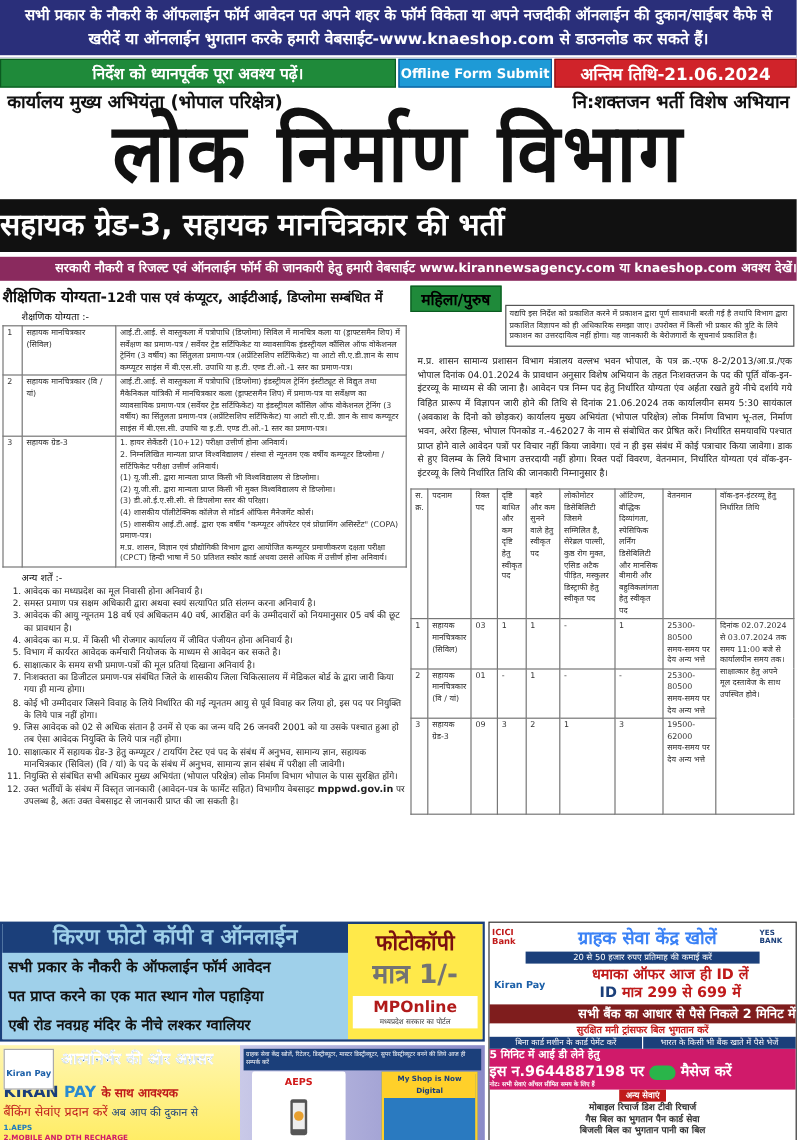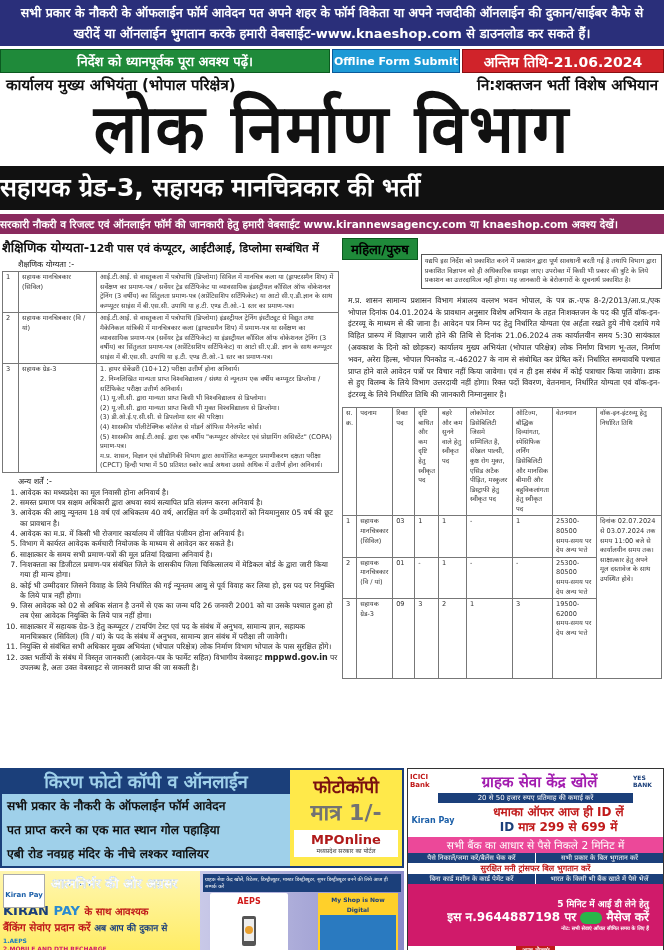--- a/index.html
+++ b/index.html
@@ -7,21 +7,21 @@
 .banner{background:#2a2f7a;color:#fff;text-align:center;font-weight:bold;font-size:12.5px;line-height:21px;padding:2px 2px;border-bottom:2px solid #fff}
 .banner .l2{font-size:13px}
 .strip{display:flex;height:26px;gap:2px;padding:1px 0}
 .strip div{display:flex;align-items:center;justify-content:center;font-weight:bold;color:#fff}
 .s-green{background:#1f8a3a;width:330px;font-size:13px;border:1px solid #0b5a20}
 .s-blue{background:#1e9ad6;width:128px;font-size:11px;border:1px solid #0b5a9a}
 .s-red{background:#d0232a;width:202px;font-size:14px;border:1px solid #8a0f12}
 .office{display:flex;justify-content:space-between;padding:2px 6px 0;font-weight:bold;font-size:15px;line-height:18px}
 .title{font-size:64px;font-weight:900;text-align:center;line-height:70px;letter-spacing:2px;font-family:"DejaVu Sans",sans-serif;transform:scaleY(1.05)}
 .subtitle{background:#111;color:#fff;font-weight:bold;font-size:25px;line-height:44px;margin:2px 0}
-.web{background:#8a2a5e;color:#fff;font-weight:bold;font-size:10.5px;text-align:left;line-height:20px;margin-top:4px}
+.web{background:#8a2a5e;color:#fff;font-weight:bold;font-size:10.5px;text-align:right;line-height:20px;margin-top:4px}
 .main{display:flex;padding:0 2px}
 .left{width:340px;padding-right:3px}
 .right{width:320px}
 .qual{display:flex;align-items:center;margin-top:4px}
 .qual .q{font-weight:bold;font-size:11px}
 .qual .q b{font-size:13px}
 .gender{background:#1f8a3a;color:#000000;font-weight:bold;font-size:13px;padding:1px 8px;border:1px solid #0b5a20;margin-left:auto}
 table{border-collapse:collapse;width:100%}
 td,th{border:1px solid #777;vertical-align:top;font-size:6.6px;line-height:9.6px;padding:1px 3px;color:#333;font-weight:normal}
 .qt td:first-child{width:16px}
@@ -44,44 +44,44 @@
 .mpo{background:#fff;margin:4px 4px 0;padding:2px;font-weight:bold;color:#b01a1a;font-size:13px}
 .mpo span{display:block;font-size:6px;color:#333;font-weight:normal}
 .kpay{display:flex;height:108px;margin-top:3px}
 .kp-l{width:200px;background:linear-gradient(#fff6b0,#ffe94a);position:relative;padding:3px}
 .kp-logo{width:42px;height:34px;border:1px solid #aaa;background:#fff;font-size:7px;color:#1b5fa8;text-align:center;padding-top:16px;font-weight:bold;position:absolute;left:3px;top:3px}
 .kp-h{margin-left:48px;font-size:13px;font-weight:bold;color:#1b5fa8;-webkit-text-stroke:0.4px #fff;line-height:20px}
 .kp-t{font-size:13px;font-weight:bold;line-height:17px;margin-top:8px}
 .kp-t .k{color:#1b3f7a}
 .kp-t .p{color:#2a8ad0}
 .kp-t .s{color:#c01a1a;font-size:10px}
-.kp-t2{font-size:10.5px;font-weight:bold;color:#c01a1a;line-height:14px}
+.kp-t2{font-size:10.5px;font-weight:normal;color:#c01a1a;line-height:14px}
 .kp-t2 span{color:#1b3f7a;font-size:9px}
 .svc{font-size:6px;font-weight:bold;line-height:7.5px;margin-top:2px}
 .svc div:nth-child(1){color:#1b7ac0}.svc div:nth-child(2){color:#d01a6a}.svc div:nth-child(3){color:#c02020}.svc div:nth-child(4){color:#208a3a}.svc div:nth-child(5){color:#e08a00}.svc div:nth-child(6){color:#1b3f7a}
 .kp-r{flex:1;background:linear-gradient(90deg,#c9c9e8,#8a8ac8);position:relative;padding:3px}
 .kp-rt{background:#1b3f7a;color:#fff;font-size:5px;line-height:7px;padding:2px}
 .aeps{position:absolute;left:10px;top:22px;width:78px;height:78px;background:#fff;border-radius:2px;font-size:8px;font-weight:bold;color:#d01a1a;text-align:center;padding-top:4px}
 .shop{position:absolute;right:6px;top:22px;width:80px;height:78px;background:#2a7ac0;border:2px solid #ffd02a;font-size:6px;font-weight:bold;color:#1b3f7a}
 .shop .sh{background:#ffd02a;text-align:center;line-height:10px}
 .ad2{flex:1;margin-left:3px;border:1px solid #333}
 .gs-h{display:flex;align-items:center;padding:2px;height:24px}
 .gs-h .bk{font-size:7px;color:#c01a1a;font-weight:bold;width:36px}
-.gs-h .t{font-size:15px;font-weight:bold;color:#a21caf;flex:1;text-align:center}
+.gs-h .t{font-size:15px;font-weight:bold;color:#3b82f6;flex:1;text-align:center}
 .gs-h .yb{font-size:6px;color:#1b3f7a;font-weight:bold;width:28px}
 .gs-sub{background:#1b3f7a;color:#fff;font-size:7px;text-align:center;line-height:10px;margin:0 30px}
 .gs-offer{display:flex;align-items:center;padding:2px}
 .gs-offer .kp{font-size:8px;color:#1b5fa8;font-weight:bold;width:46px;text-align:center}
 .gs-offer .o{flex:1;text-align:center;font-weight:bold;color:#c01a1a;font-size:12px;line-height:15px}
 .gs-offer .o .id{color:#1b3f7a}
-.gs-bar{background:#ec4899;color:#fff;font-weight:normal;font-size:10.6px;text-align:center;line-height:16px}
+.gs-bar{background:#7f1d1d;color:#fff;font-weight:bold;font-size:10.6px;text-align:right;line-height:16px}
 .gs-grid{display:grid;grid-template-columns:1fr 1fr;gap:1px;font-size:6.8px;line-height:10px}
 .gs-grid div{background:#1b3f7a;color:#fff;text-align:center}
 .gs-red{background:#fff;color:#c01a1a;font-weight:bold;font-size:8px;text-align:center;line-height:11px}
-.gs-pink{background:#d01a6a;color:#fff;text-align:right;font-weight:bold;padding:14px}
+.gs-pink{background:#d01a6a;color:#fff;text-align:left;font-weight:bold;padding:0}
 .gs-pink .a{font-size:9px;line-height:12px}
 .gs-pink .b{font-size:12px;line-height:15px}
 .gs-pink .c{font-size:5px;line-height:7px}
 .wa{display:inline-block;width:22px;height:12px;background:#2ab54a;border-radius:6px;vertical-align:middle}
 .other{text-align:center;font-size:7.5px;line-height:9.5px;color:#333;font-weight:bold}
 .other .hd{display:inline-block;background:#c01a1a;color:#fff;padding:0 5px;font-size:7px;line-height:10px}
 </style>
 </head>
 <body>
 
@@ -263,24 +263,20 @@
     </div>
     <div class="gs-sub">20 से 50 हजार रुपए प्रतिमाह की कमाई करें</div>
     <div class="gs-offer">
       <span class="kp">Kiran Pay</span>
       <div class="o">
         <div>धमाका ऑफर आज ही ID लें</div>
         <div><span class="id">ID</span> <span>मात्र 299 से 699 में</span></div>
       </div>
     </div>
     <div class="gs-bar">सभी बैंक का आधार से पैसे निकले 2 मिनिट में</div>
-    <div class="gs-grid">
-      <div>पैसे निकालें/जमा करें/बैलेंस चेक करें</div>
-      <div>सभी प्रकार के बिल भुगतान करें</div>
-    </div>
     <div class="gs-red">सुरक्षित मनी ट्रांसफर   बिल भुगतान करें</div>
     <div class="gs-grid">
       <div>बिना कार्ड मशीन के कार्ड पेमेंट करें</div>
       <div>भारत के किसी भी बैंक खाते में पैसे भेजें</div>
     </div>
     <div class="gs-pink">
       <div class="a">5 मिनिट में आई डी लेने हेतु</div>
       <div class="b"><span>इस न.9644887198 पर</span> <span class="wa"></span> <span>मैसेज करें</span></div>
       <div class="c">नोट: सभी सेवाएं आँचल सीमित समय के लिए हैं</div>
     </div>

